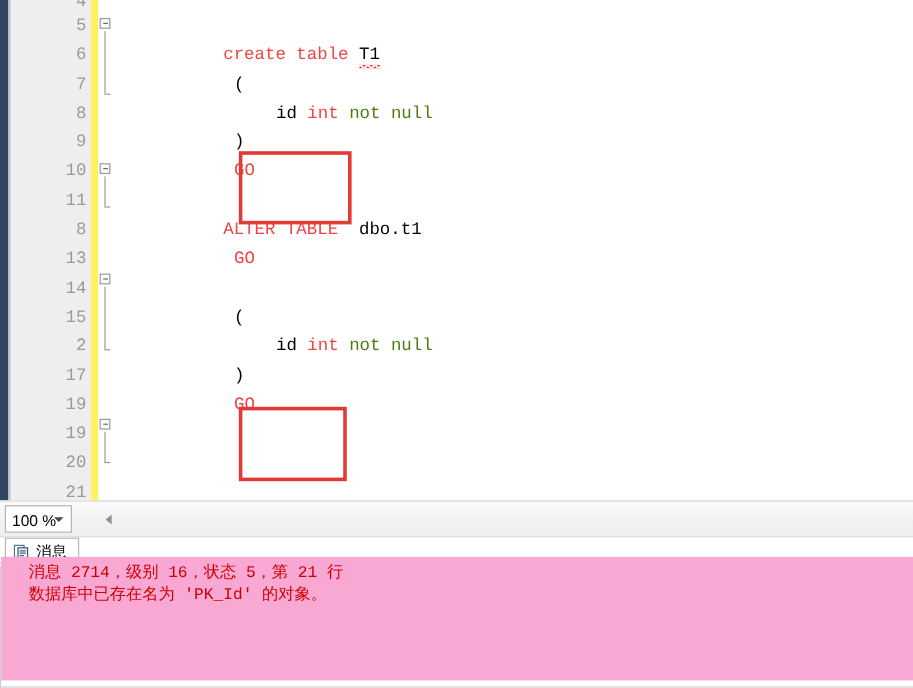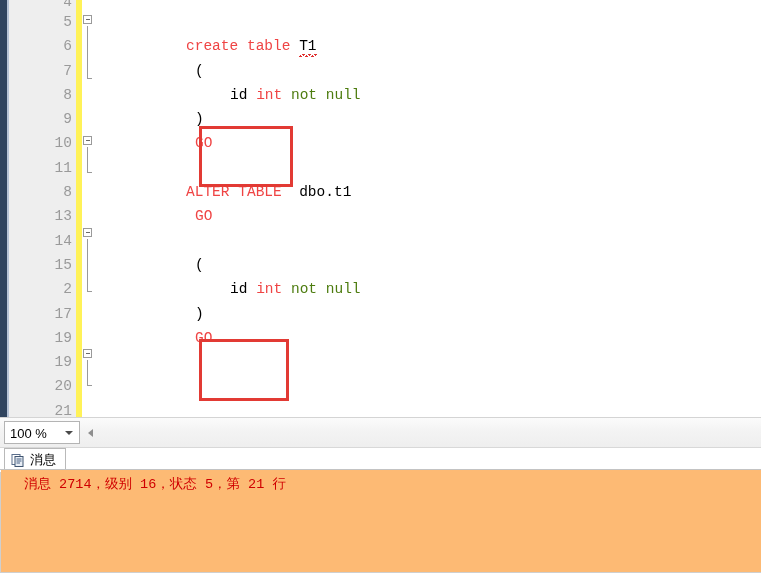--- a/index.html
+++ b/index.html
@@ -158,21 +158,21 @@
     position: absolute;
     left: 0; top: 417px;
     width: 761px; height: 31px;
     background: linear-gradient(to bottom, #fbfbfb 0%, #f3f3f3 45%, #eeeeee 100%);
     border-top: 1px solid #d4d4d4;
     box-sizing: border-box;
   }
   .zoom-combo {
     position: absolute;
     left: 4px; top: 3px;
-    width: 76px; height: 23px;
+    width: 56px; height: 23px;
     background: #ffffff;
     border: 1px solid #b4b4b4;
     box-sizing: border-box;
   }
   .zoom-value {
     position: absolute;
     left: 5px; top: 2px;
     font-family: "Liberation Sans", sans-serif;
     font-size: 13px;
     color: #000000;
@@ -246,23 +246,23 @@
     white-space: pre;
   }
   .tab-underline {
     position: absolute;
     left: 0; top: 21px;
     width: 761px; height: 1px;
     background: #c3c3c3;
   }
   .msg-body {
     position: absolute;
-    left: 1px; top: 22px;
+    left: 1px; top: 16px;
     width: 760px; height: 103px;
-    background: #fdba74;
+    background: #f9a8d4;
     overflow: hidden;
   }
   .msg-line {
     position: relative;
     height: 18px;
     line-height: 18px;
     font-family: "Liberation Mono", "DejaVu Sans Mono", monospace;
     font-size: 13.5px;
     color: #d00000;
     white-space: pre;
@@ -453,17 +453,18 @@
           </svg>
         </span>
         <span class="tab-label">消息</span>
       </div>
     </div>
     <div class="tab-underline"></div>
 
     <div class="msg-body">
       <div style="height:6px;"></div>
       <div class="msg-line">消息 2714，级别 16，状态 5，第 21 行</div>
+      <div class="msg-line">数据库中已存在名为 'PK_Id' 的对象。</div>
     </div>
   </div>
 
   <div class="pane-bottom-border"></div>
 </div>
 
 </body></html>

